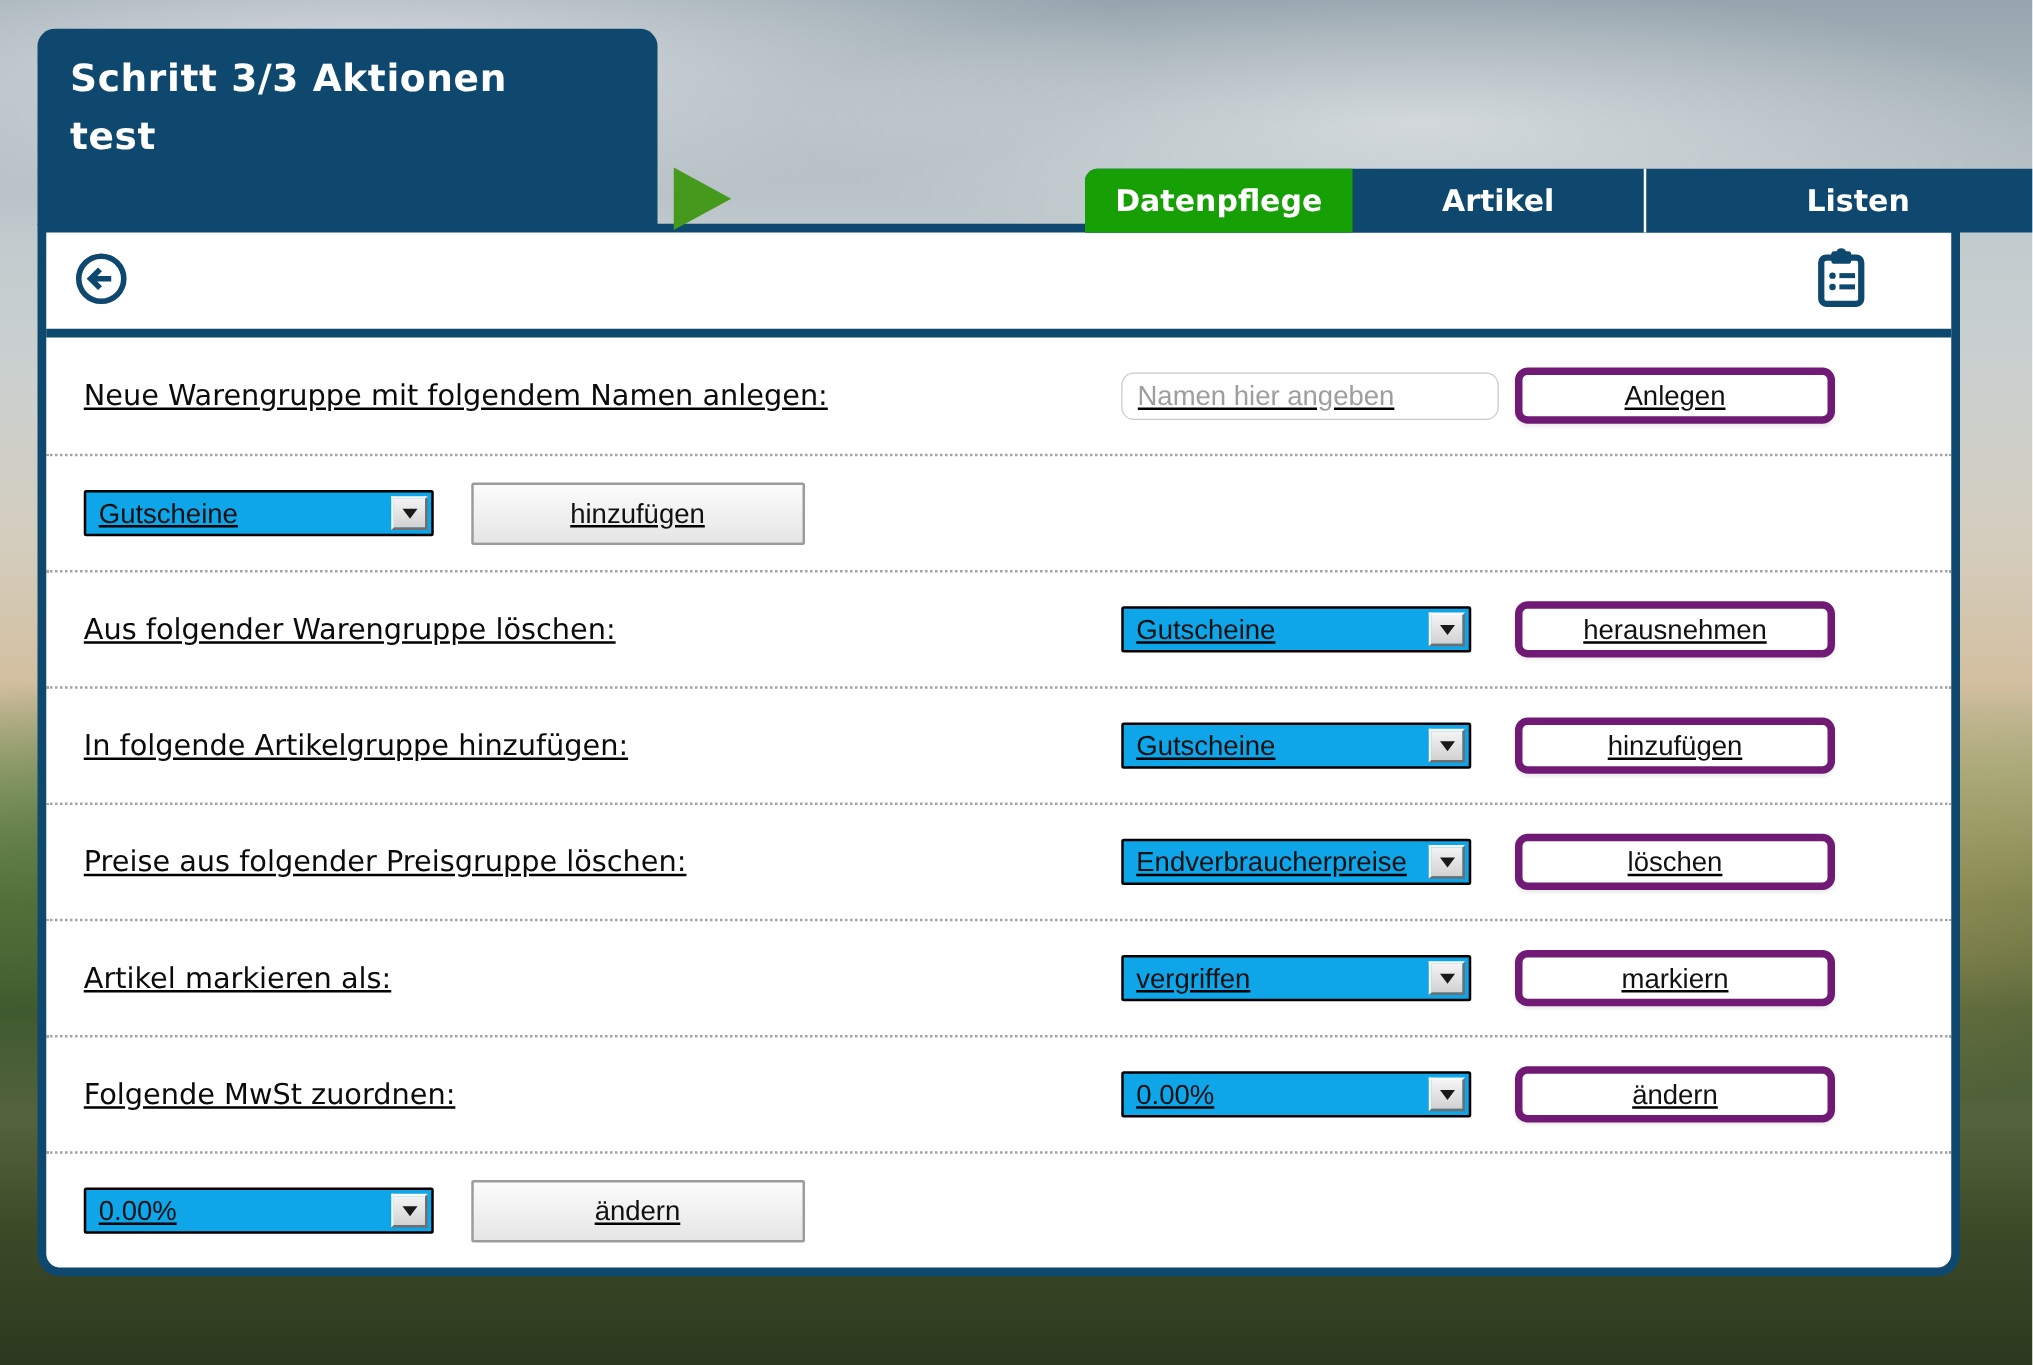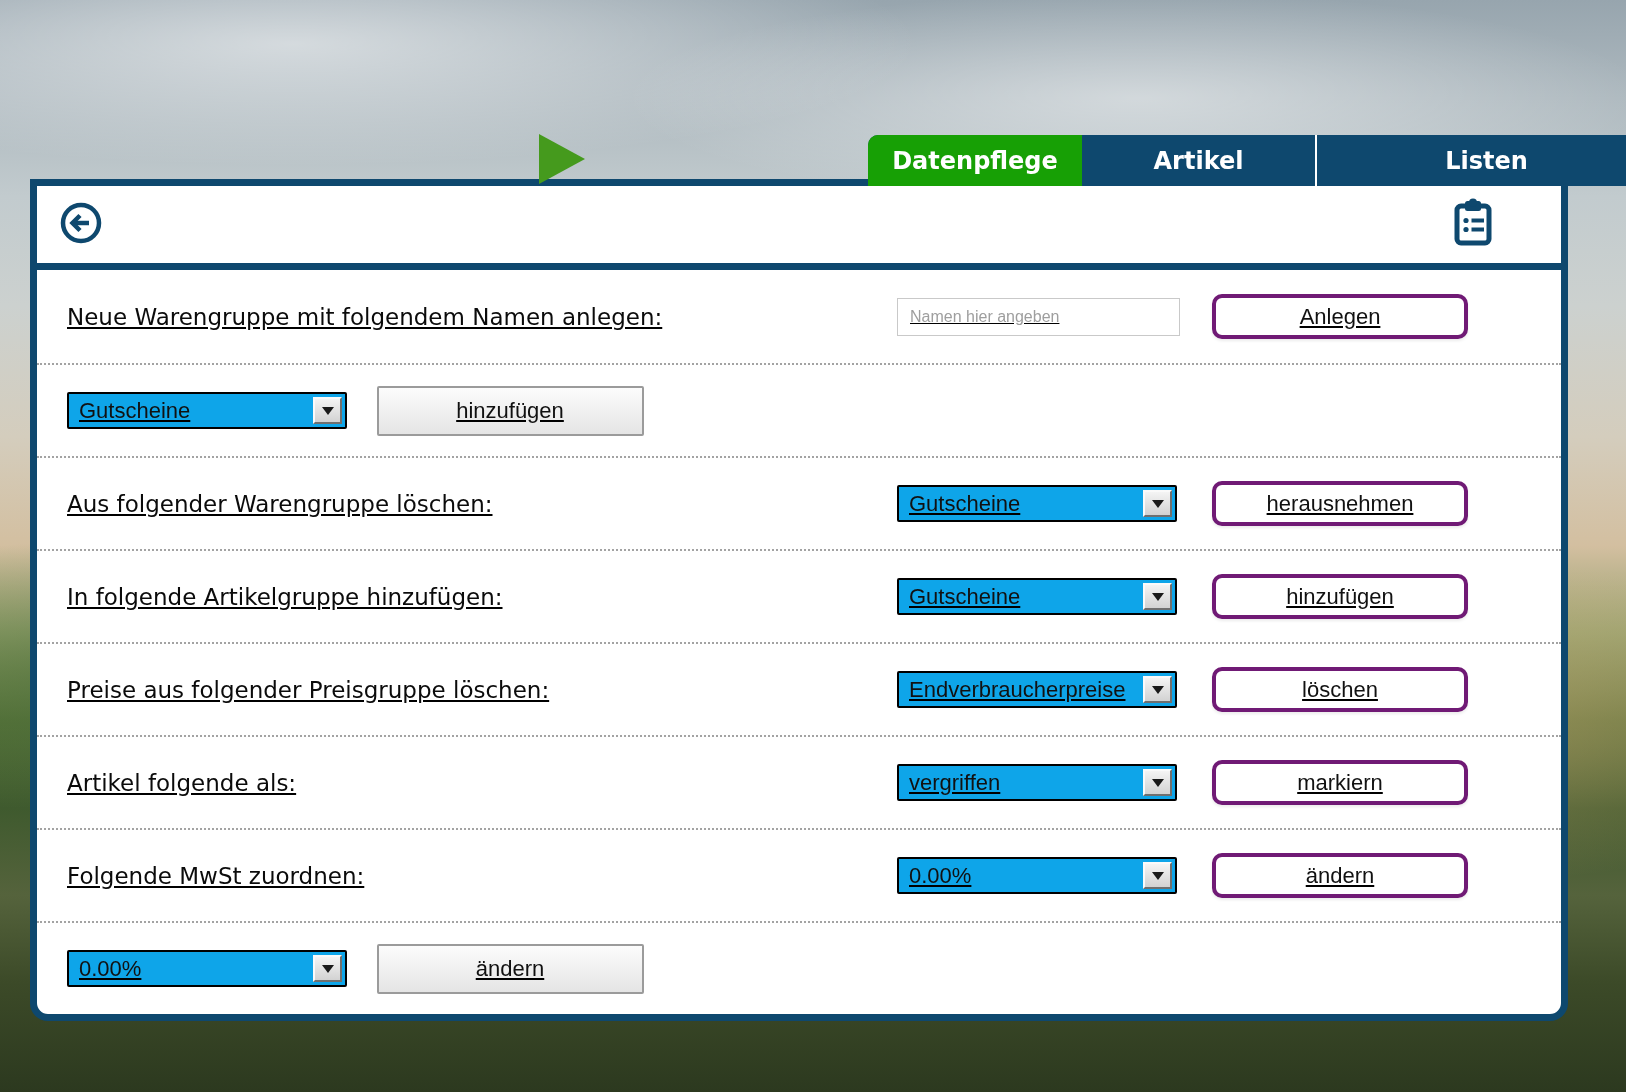--- a/index.html
+++ b/index.html
@@ -92,47 +92,50 @@
     display:flex; align-items:center; justify-content:center;
   }
   .tri {
     width:0; height:0;
     border-left:6px solid transparent; border-right:6px solid transparent;
     border-top:8px solid #1a1a1a;
   }
 
   
   .text-input {
-    width:333px; height:38px; border:1px solid #c9c9c9; border-radius:0;
-    font-family:"Liberation Sans", sans-serif; font-size:16px; color:#333;
+    width:333px; height:38px; border:1px solid #c9c9c9; border-radius:10px;
+    font-family:"Liberation Sans", sans-serif; font-size:22px; color:#333;
     padding-left:12px; outline:none;
   }
   .text-input::placeholder { color:#9e9e9e; }
 
   
   .btn {
     font-family:"Liberation Sans", sans-serif; font-size:22px; color:#111;
     cursor:pointer;
   }
   .btn-rounded {
     width:256px; height:45px; background:#fff;
-    border:4px solid #701a75; border-radius:10px;
+    border:6px solid #701a75; border-radius:10px;
     box-shadow:0 2px 3px rgba(0,0,0,.08);
   }
   .btn-flat {
     width:267px; height:50px;
     background:linear-gradient(180deg,#fcfcfc 0%,#e5e5e5 100%);
     border:2px solid #9b9b9b; border-radius:2px;
   }
 </style>
 </head>
 <body>
 
 <div class="stage">
 
+  <div class="title-box">
+    <h1>Schritt 3/3 Aktionen test</h1>
+  </div>
 
   <div class="play-triangle"></div>
 
   <div class="tab-strip">
     <div class="tab tab-datenpflege">Datenpflege</div>
     <div class="tab tab-preise">Artikel</div>
     <div class="tab tab-listen">Listen</div>
     <div class="tab-spacer"></div>
   </div>
 
@@ -230,21 +233,21 @@
                 <i class="tri"></i>
               </span>
           </div>
         </div>
         <div class="btn-col">
           <button class="btn btn-rounded">löschen</button>
         </div>
       </div>
 
       <div class="row">
-        <div class="row-label">Artikel folgende als:</div>
+        <div class="row-label">Artikel markieren als:</div>
         <div class="control-col">
           <div class="select">
             <span class="select-value">vergriffen</span>
             <span class="select-arrow">
                 <i class="tri"></i>
               </span>
           </div>
         </div>
         <div class="btn-col">
           <button class="btn btn-rounded">markiern</button>

